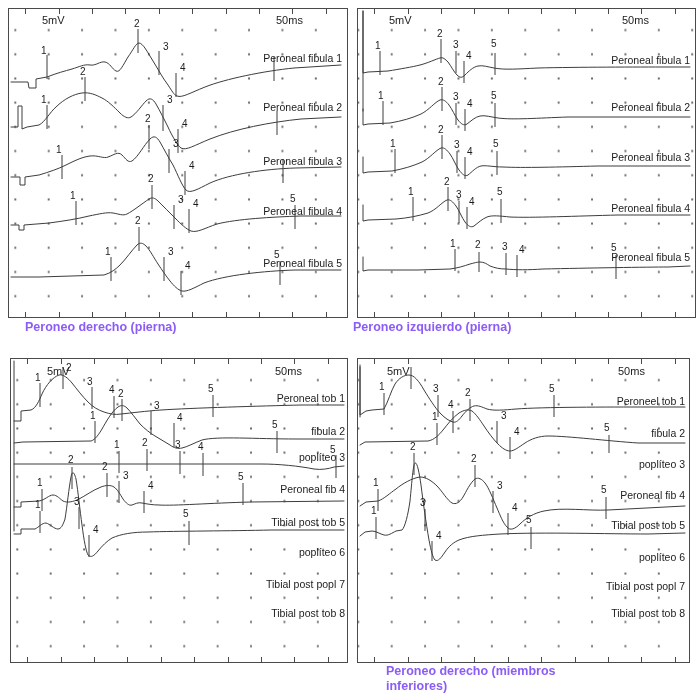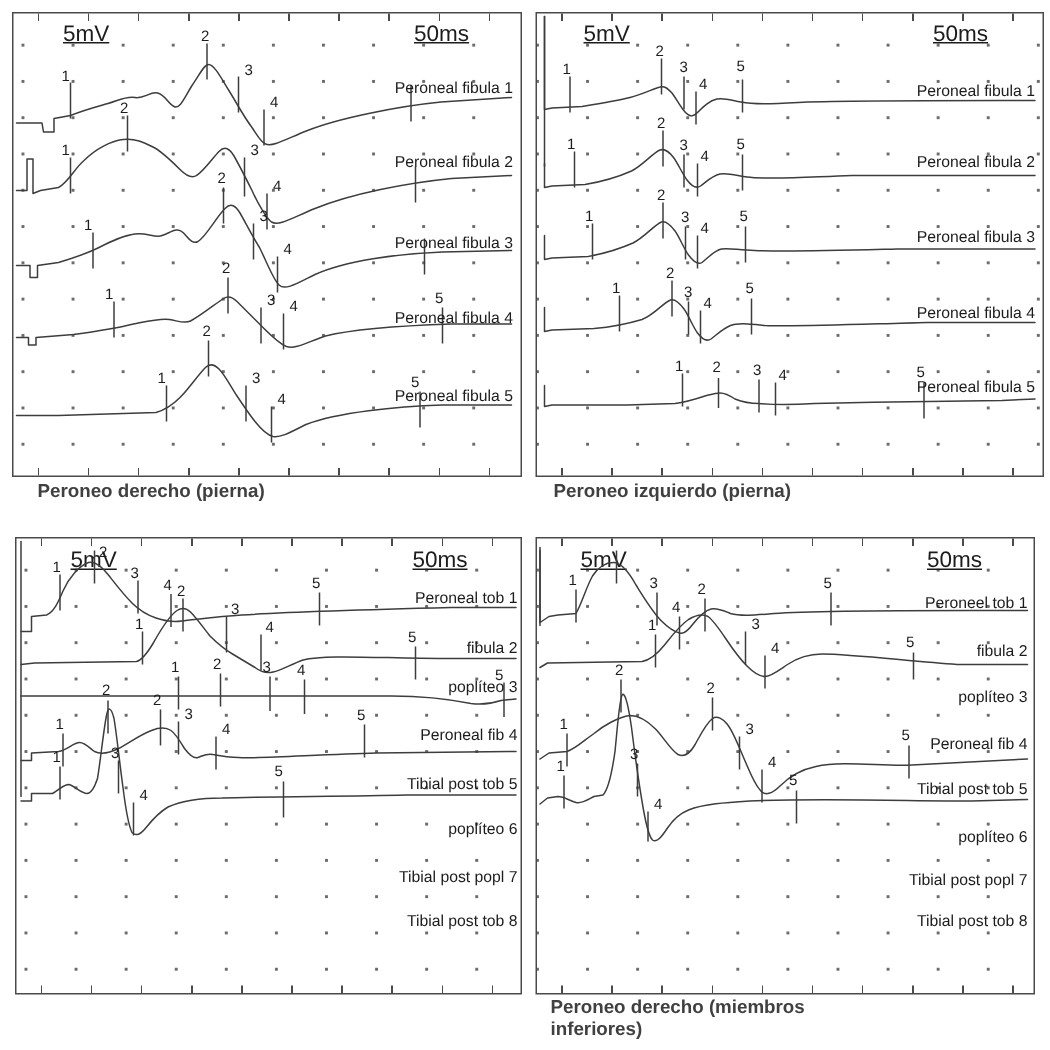--- a/index.html
+++ b/index.html
@@ -6,22 +6,22 @@
   #page{position:relative;width:700px;height:700px;background:#fff;font-family:"Liberation Sans",sans-serif;overflow:hidden;}
   .panel{position:absolute;border:1px solid #4a4a4a;background:#fff;
     background-image:radial-gradient(circle,#6a6a6a 0.9px,rgba(0,0,0,0) 1.3px);
     background-size:33.4px 24.2px;}
   .panel.dotsA{background-position:23px 9px;}
   .panel.dotsB{background-position:17px 9px;}
   .tickstrip{position:absolute;left:0;width:100%;height:5px;
     background-image:repeating-linear-gradient(90deg,rgba(0,0,0,0) 0,rgba(0,0,0,0) 16.2px,#4a4a4a 16.2px,#4a4a4a 17.2px,rgba(0,0,0,0) 17.2px,rgba(0,0,0,0) 33.4px);}
   .tickstrip.top{top:0;} .tickstrip.bottom{bottom:0;}
   .panel svg{position:absolute;left:0;top:0;width:100%;height:100%;}
-  .hdr{position:absolute;font-size:15px;color:#1c1c1c;white-space:nowrap;text-decoration:underline;}
-  .caption{position:absolute;font-size:12.5px;font-weight:bold;color:#404040;line-height:1.2;}
+  .hdr{position:absolute;font-size:11px;color:#1c1c1c;white-space:nowrap;}
+  .caption{position:absolute;font-size:12.5px;font-weight:bold;color:#8b5cf6;line-height:1.2;}
   .tr{fill:none;stroke:#3d3d3d;stroke-width:1;stroke-linejoin:round;stroke-linecap:round;}
   .tick{stroke:#3d3d3d;stroke-width:1;}
   .num{font-family:"Liberation Sans",sans-serif;font-size:10px;fill:#1c1c1c;}
   .lbl{font-family:"Liberation Sans",sans-serif;font-size:10.5px;fill:#1c1c1c;}
 </style>
 </head>
 <body>
 
 <div id="page">
 
@@ -289,16 +289,16 @@
         <line x1="173" y1="168" x2="173" y2="190" class="tick"></line>
         <text x="168" y="164" class="num">5</text>
         <text x="327" y="170" class="lbl" text-anchor="end">Tibial post tob 5</text>
         <text x="327" y="202" class="lbl" text-anchor="end">poplíteo 6</text>
         <text x="327" y="231" class="lbl" text-anchor="end">Tibial post popl 7</text>
         <text x="327" y="258" class="lbl" text-anchor="end">Tibial post tob 8</text>
       </svg>
   </div>
 
   <div class="caption" style="left:25px;top:320px;width:300px;">Peroneo derecho (pierna)</div>
-  <div class="caption" style="left:369px;top:320px;width:300px;">Peroneo izquierdo (pierna)</div>
-  <div class="caption" style="left:367px;top:664px;width:200px;">Peroneo derecho (miembros inferiores)</div>
+  <div class="caption" style="left:353px;top:320px;width:300px;">Peroneo izquierdo (pierna)</div>
+  <div class="caption" style="left:386px;top:664px;width:200px;">Peroneo derecho (miembros inferiores)</div>
 
 </div>
 
 </body></html>

